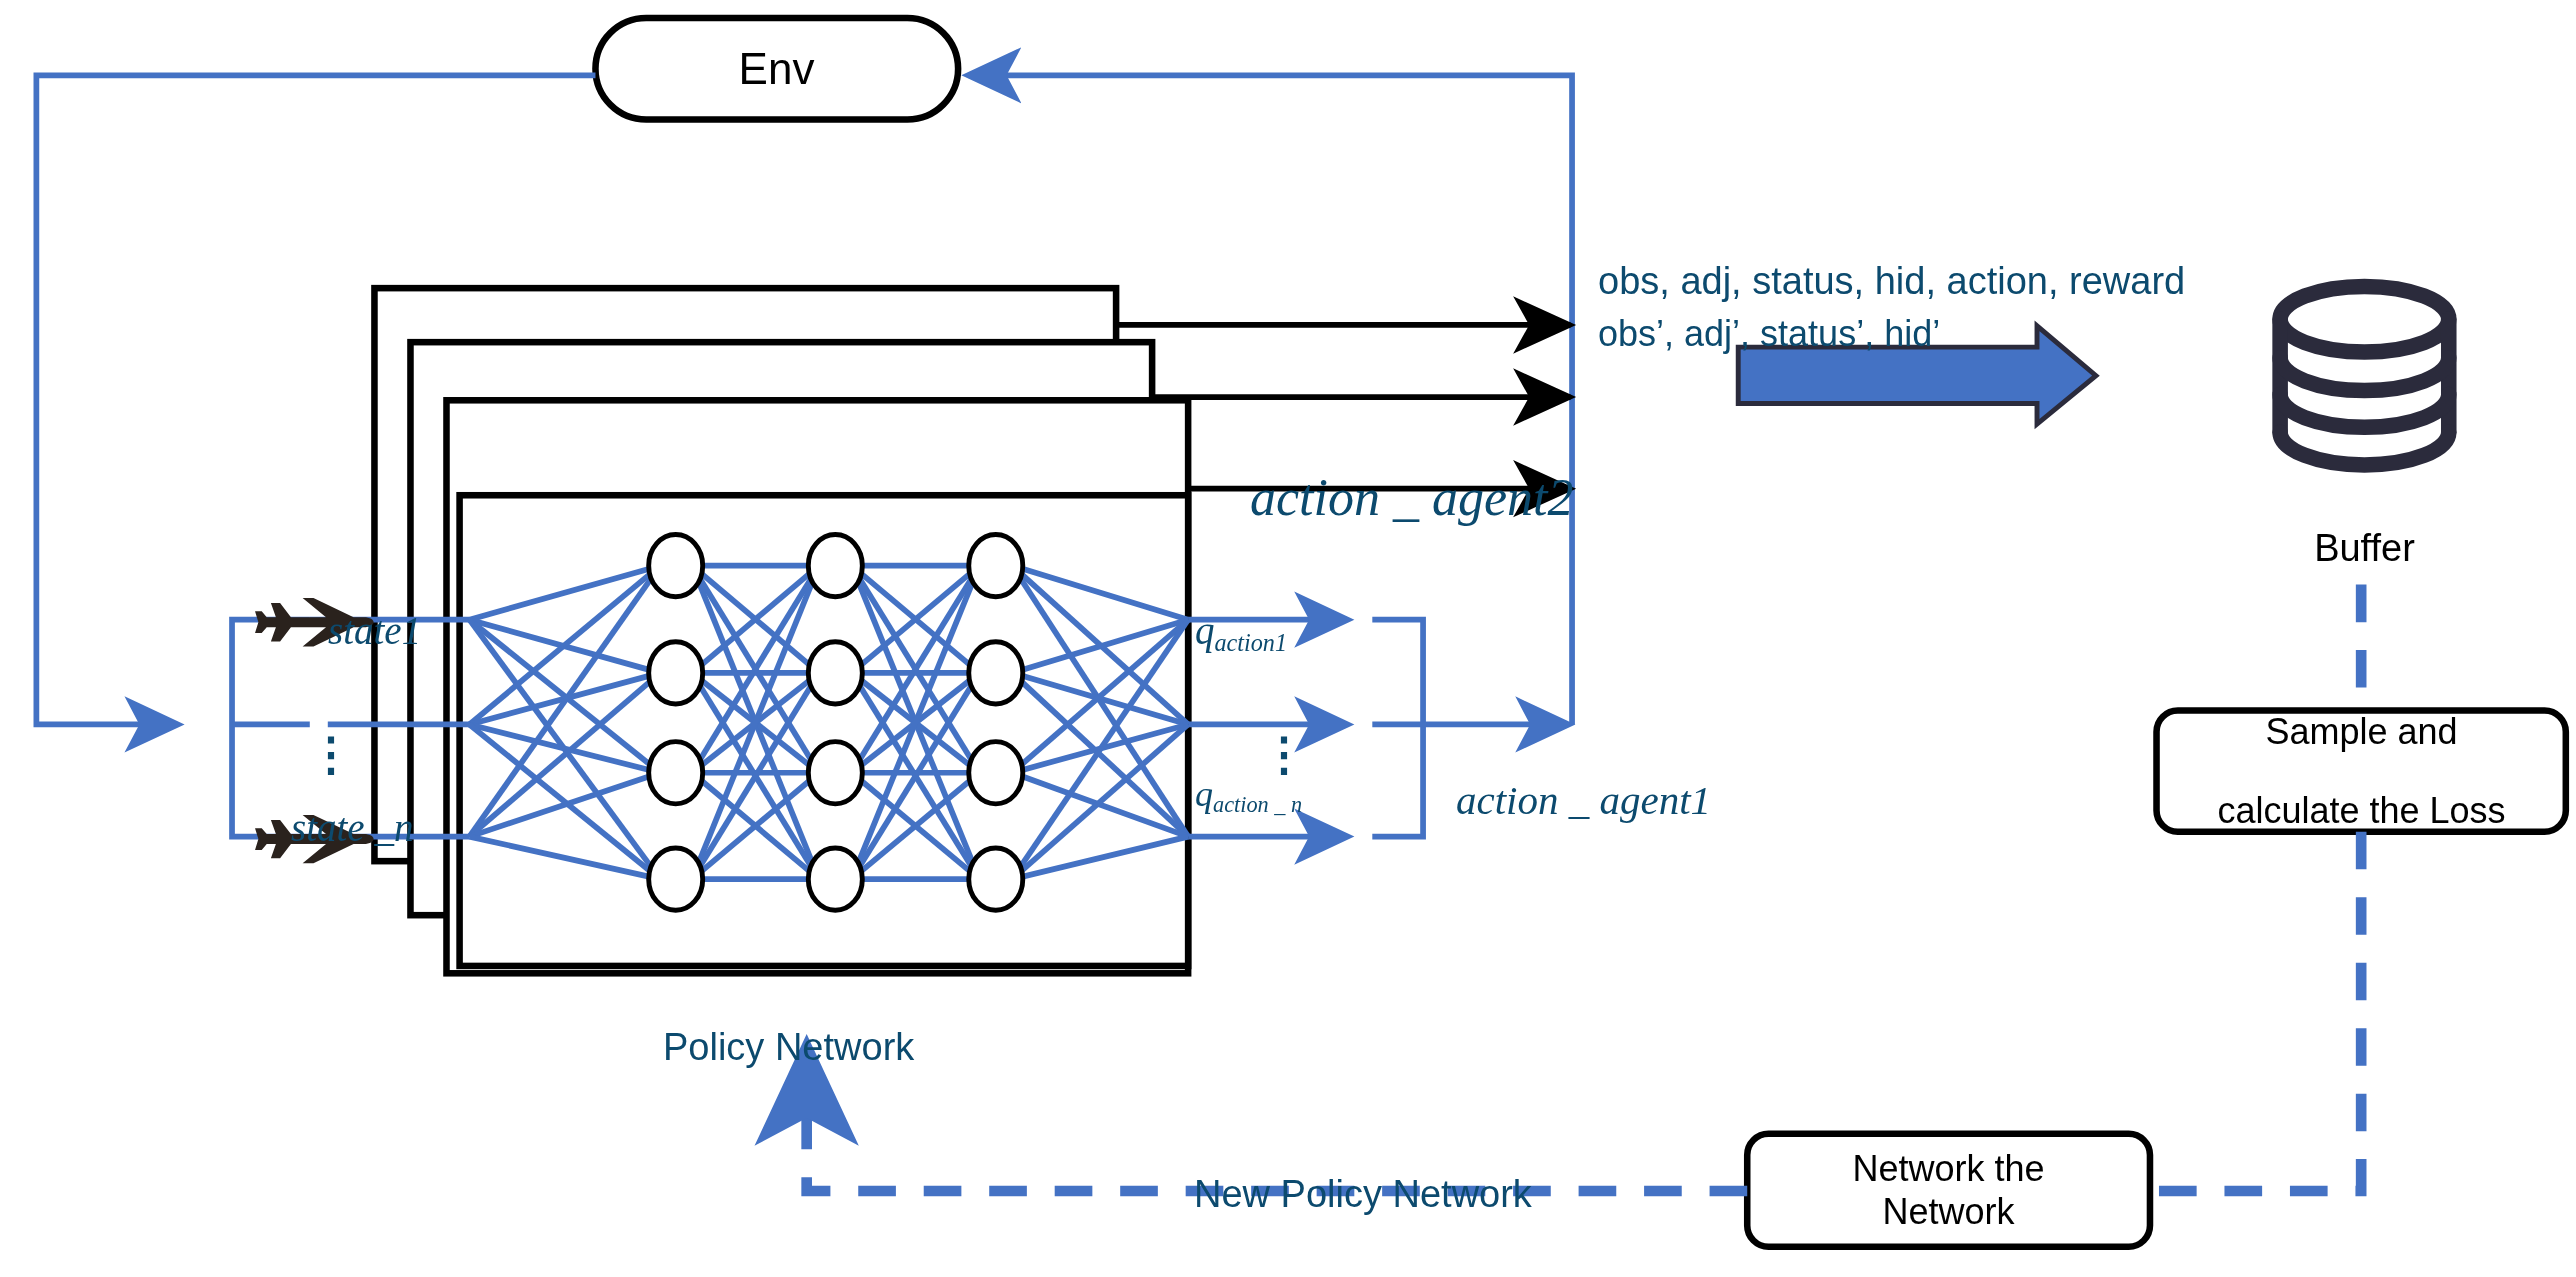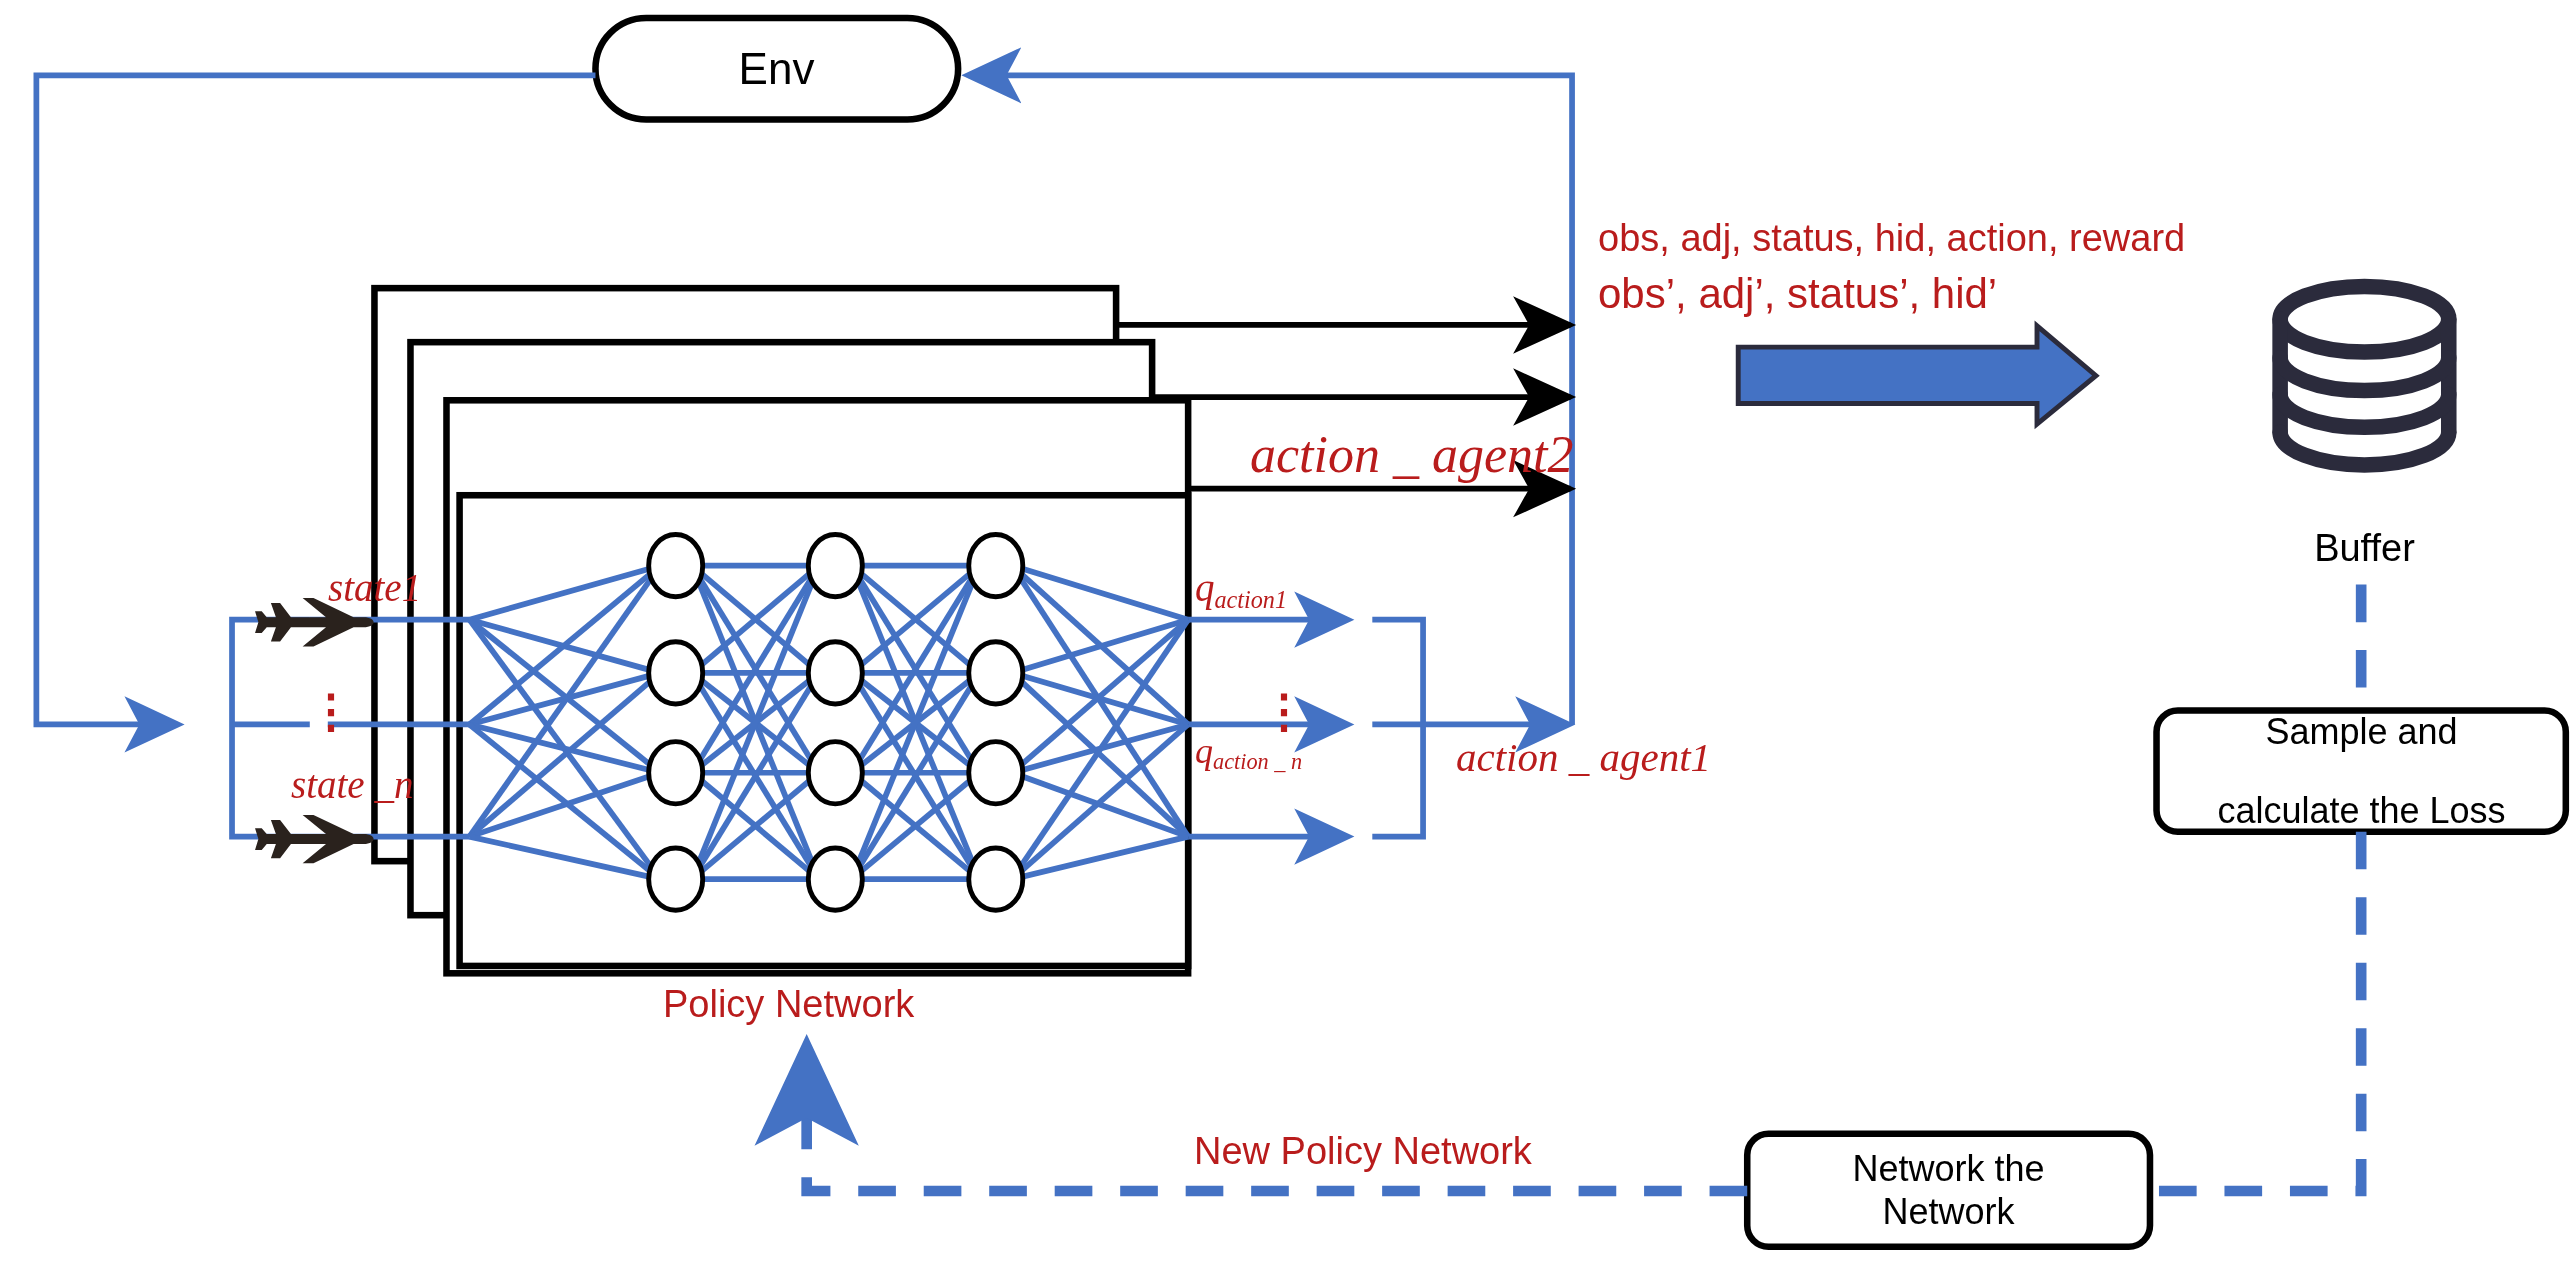--- a/index.html
+++ b/index.html
@@ -1,20 +1,20 @@
 <!DOCTYPE html>
 <html style="font-size:13px"><head>
 <meta charset="utf-8">
 <style>
   html,body{margin:0;padding:0;background:#ffffff;}
   body{width:2576px;height:1277px;position:relative;overflow:hidden;
        font-family:"Liberation Sans",sans-serif;}
   #stage{position:absolute;left:0;top:0;width:2224px;height:1277px;}
   svg.layer{position:absolute;left:0;top:0;width:2576px;height:1277px;overflow:visible;}
-  .lbl{position:absolute;white-space:nowrap;color:#b91c1c;}
+  .lbl{position:absolute;white-space:nowrap;color:#0c4a6e;margin-top:43px;}
   .sans{font-family:"Liberation Sans",sans-serif;font-weight:400;}
   .ital{font-family:"Liberation Serif",serif;font-style:italic;}
   .boxtext{position:absolute;display:flex;align-items:center;justify-content:center;
            text-align:center;color:#000;font-family:"Liberation Sans",sans-serif;
            line-height:1.18;pointer-events:none;}
   .sub{font-size:0.62em;vertical-align:-0.28em;font-style:italic;}
 </style>
 </head>
 <body>
 
@@ -183,21 +183,21 @@
 
   <div class="boxtext" style="left:595px;top:18px;width:363px;height:102px;font-size:44px;">Env</div>
 
 
 
   <div class="lbl ital" style="left:1250px;top:425px;font-size:52px;">action _ agent2</div>
 
   <div class="lbl ital" style="left:1456px;top:733px;font-size:41px;">action _ agent1</div>
 
   <div class="lbl sans" style="left:1598px;top:217px;font-size:38px;">obs, adj, status, hid, action, reward</div>
-  <div class="lbl sans" style="left:1598px;top:270px;font-size:42px;">obs’, adj’, status’, hid’</div>
+  <div class="lbl sans" style="left:1598px;top:270px;font-size:36px;">obs’, adj’, status’, hid’</div>
 
   <div class="boxtext" style="left:2258px;top:524px;width:213px;height:49px;font-size:38px;">Buffer</div>
 
   <div class="boxtext" style="left:2157px;top:711px;width:409px;height:121px;font-size:36px;flex-direction:column;justify-content:space-between;">
     <span>Sample and</span>
     <span>calculate the Loss</span>
   </div>
 
   <div class="boxtext" style="left:1747px;top:1134px;width:403px;height:113px;font-size:36px;flex-direction:column;">
     <span>Network the</span>

